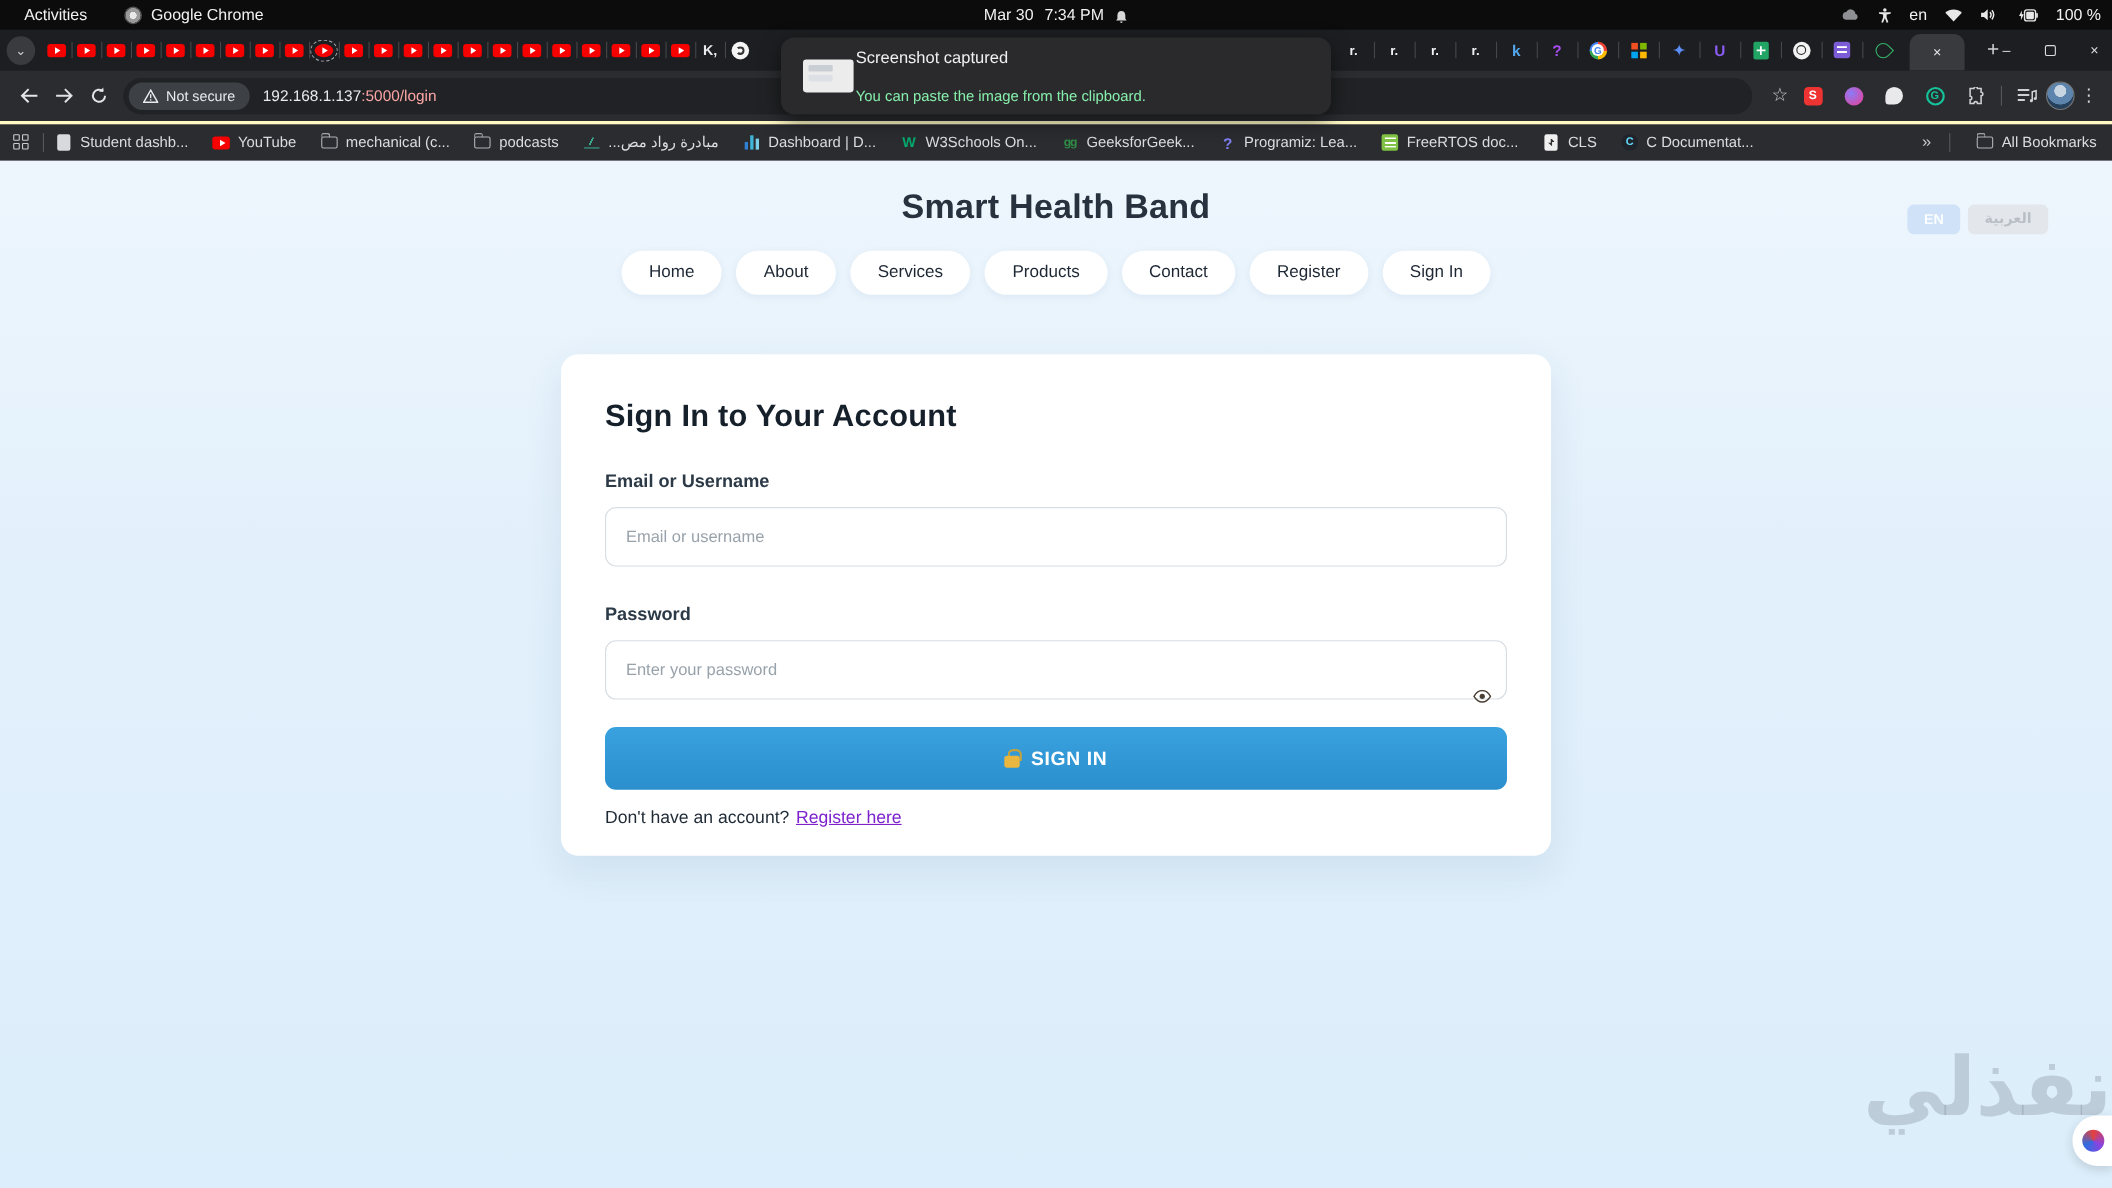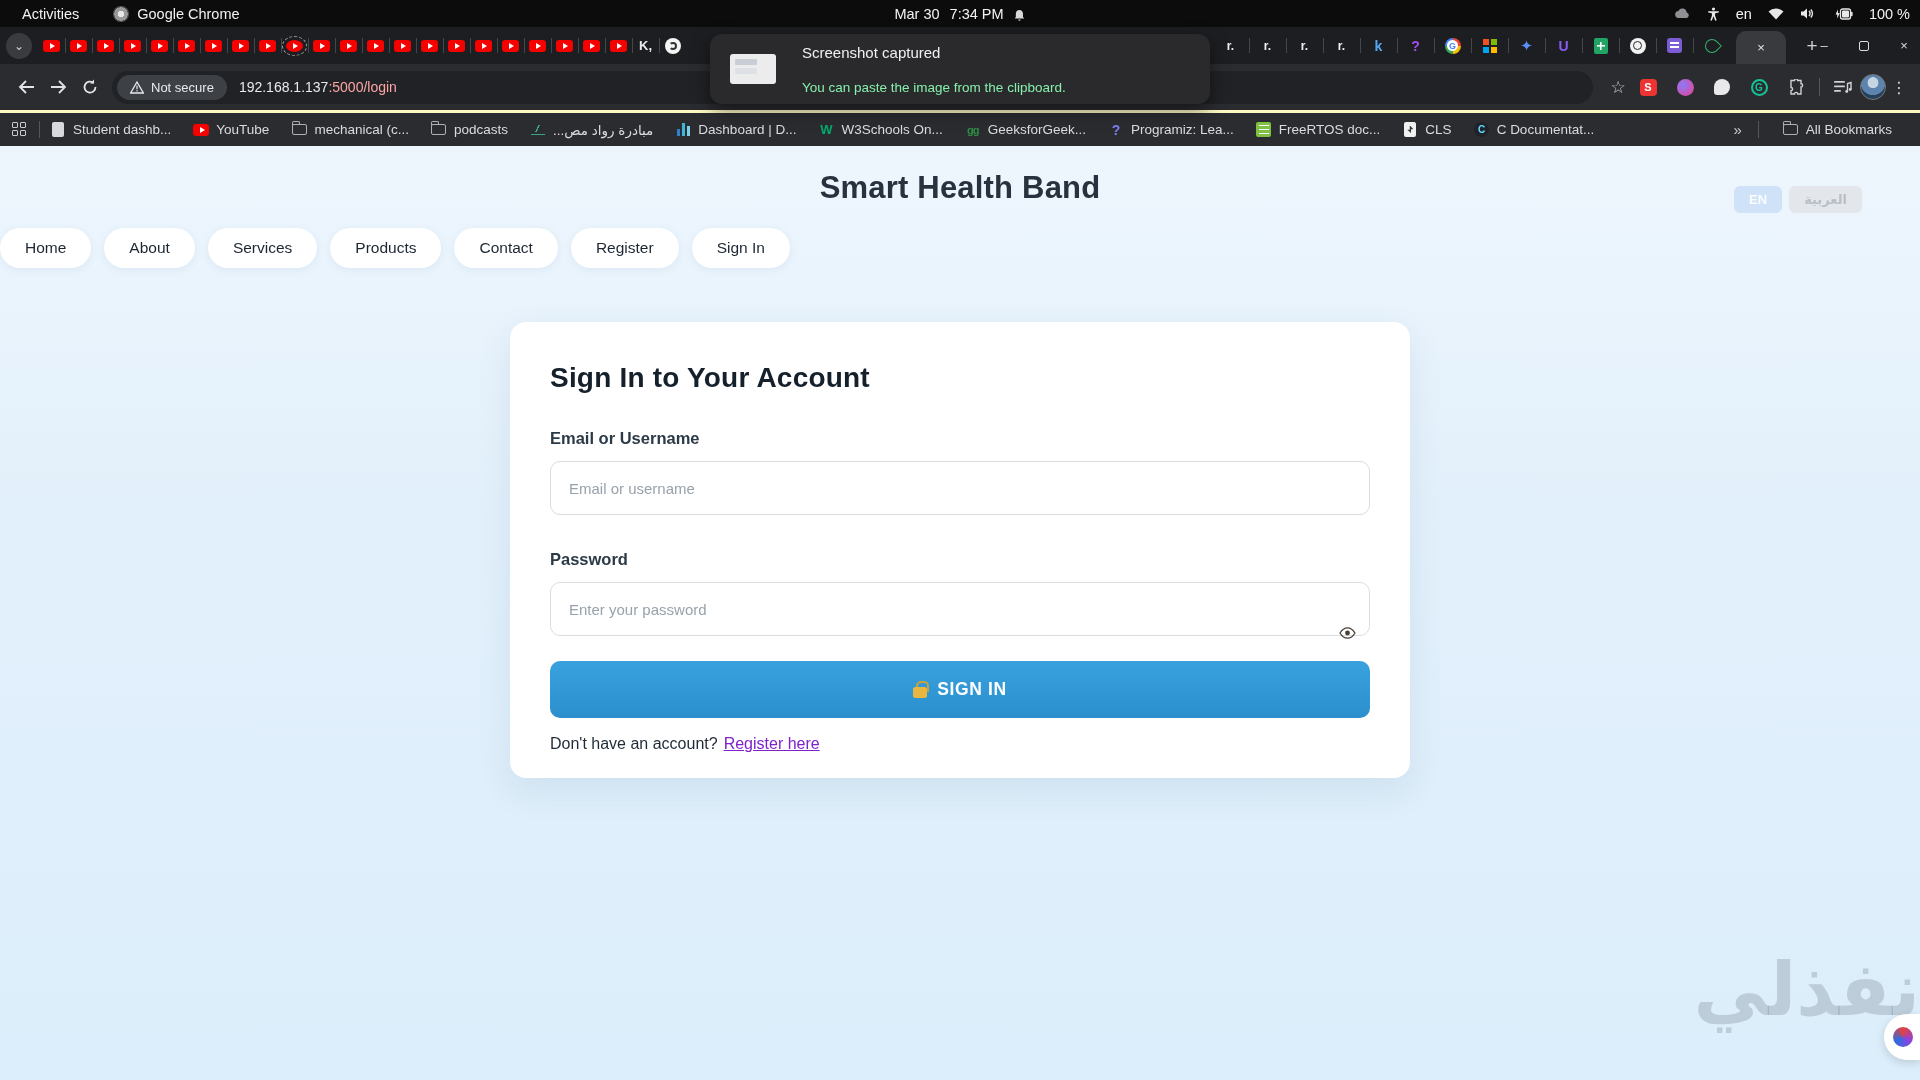--- a/index.html
+++ b/index.html
@@ -52,21 +52,21 @@
      repeating-linear-gradient(#fff 0 1.6px, transparent 1.6px 4.4px); }
   .leaf-ico { width:14px; height:14px; border:1.8px solid #35b36b; border-radius:50% 0 50% 50%; transform:rotate(45deg); }
   .active-tab { width:50px; height:33px; margin-left:6px; margin-top:4px; background:#383a3e; border-radius:10px 10px 0 0; display:flex; align-items:center; justify-content:center; }
   .active-tab .x { color:#e3e5e8; font-size:13px; }
   .newtab-btn { width:28px; height:28px; margin-left:12px; color:#cfd1d4; font-size:19px; display:flex; align-items:center; justify-content:center; border-radius:50%; }
   .win-controls { position:absolute; right:8px; top:0; height:37px; display:flex; align-items:center; gap:24px; color:#dadce0; font-size:13px; }
   .win-controls span { display:inline-flex; align-items:center; justify-content:center; width:16px; }
   .wc-restore { width:10px !important; height:10px; border:1.4px solid #dadce0; border-radius:2px; }
 
   
-  .notif { position:absolute; left:710px; top:34px; width:500px; height:70px; background:#2a2a2c; border-radius:12px; display:flex; align-items:center; gap:26px; padding:0 20px; box-shadow:0 6px 18px rgba(0,0,0,.5); z-index:30; }
+  .notif { position:absolute; left:710px; top:34px; width:500px; height:70px; background:#2a2a2c; border-radius:12px; display:flex; align-items:center; gap:2px; padding:0 20px; box-shadow:0 6px 18px rgba(0,0,0,.5); z-index:30; }
   .notif-thumb { width:46px; height:30px; background:#ececec; border-radius:3px; position:relative; flex:0 0 auto; }
   .notif-thumb::after { content:""; position:absolute; left:5px; top:5px; width:22px; height:6px; background:#c9ced4; border-radius:1px; box-shadow:0 9px 0 0 #dde1e6; }
   .notif-title { color:#f0f0f0; font-size:15px; margin-bottom:4px; }
   .notif-body { color:#86efac; font-size:13.5px;margin-top:19px; }
 
   
   .toolbar { position:absolute; left:0; top:64px; width:1920px; height:46px; background:#2b2c30; display:flex; align-items:center; padding:0 10px; }
   .nav-btn { width:32px; height:32px; display:flex; align-items:center; justify-content:center; border-radius:50%; flex:0 0 auto; }
   .nav-btn svg { display:block; }
   .omnibox { flex:1; height:33px; margin:0 10px 0 6px; background:#202225; border-radius:17px; display:flex; align-items:center; padding:0 12px 0 5px; min-width:0; }
@@ -110,21 +110,21 @@
   .ic-cdoc { width:15px; height:15px; border-radius:50%; background:#20232a; color:#61dafb; font-size:10px; font-weight:bold; display:flex; align-items:center; justify-content:center; }
   .chev2 { color:#c9cbcf; font-size:15px; margin-right:2px; }
 
   
   .page { position:absolute; left:0; top:146px; width:1920px; height:934px; background:linear-gradient(180deg,#eef6fd 0%, #e2f0fb 40%, #dceefb 100%); overflow:hidden; }
   .site-title { position:absolute; top:24px; left:0; width:100%; text-align:center; font-size:31px; font-weight:bold; color:#27323e; letter-spacing:.2px; }
   .lang-switch { position:absolute; top:40px; right:58px; display:flex; gap:7px; }
   .lang-btn { height:27px; padding:0 15px; border-radius:6px; font-size:13px; font-weight:bold; display:flex; align-items:center; }
   .lang-en { background:#cfe2f7; color:#fbfdff; }
   .lang-ar { background:#e3e6ea; color:#b9bfc6; font-family:"DejaVu Sans",sans-serif; }
-  .nav-row { position:absolute; top:82px; left:0; width:100%; display:flex; gap:13px; }
+  .nav-row { position:absolute; top:82px; left:0; width:100%; display:flex; justify-content:center; gap:13px; }
   .nav-pill { background:#ffffff; color:#1d2733; font-size:15.5px; padding:11px 25px; border-radius:22px; box-shadow:0 2px 8px rgba(40,90,140,.08); }
 
   .card { position:absolute; left:510px; top:176px; width:900px; height:456px; background:#ffffff; border-radius:16px; box-shadow:0 12px 34px rgba(50,90,130,.10); padding:40px 40px 0 40px; }
   .card h2 { font-size:28px; color:#15202b; letter-spacing:.2px; }
   .fld-label { margin-top:35px; font-size:16.5px; font-weight:bold; color:#2c3a47; }
   .fld-wrap { position:relative; margin-top:13px; }
   .fld { width:100%; height:54px; border:1px solid #d8dde2; border-radius:10px; padding:0 18px; font-size:15px; color:#333; background:#fff; outline:none; font-family:"Liberation Sans",sans-serif; }
   .fld::placeholder { color:#98a2ab; }
   .eye { position:absolute; right:14px; bottom:-4px; width:18px; height:14px; display:flex; align-items:center; justify-content:center; }
   .signin-btn { margin-top:25px; width:100%; height:57px; border:none; border-radius:10px; background:linear-gradient(180deg,#39a2de,#2b8fcd); color:#fff; font-size:17.5px; font-weight:bold; letter-spacing:.6px; display:flex; align-items:center; justify-content:center; gap:10px; font-family:"Liberation Sans",sans-serif; }
@@ -492,21 +492,21 @@
         <span class="bm-item">
           <span class="bm-ic">
             <span class="ic-cdoc">C</span>
           </span>
           <span>C Documentat...</span>
         </span>
       </span>
     <span class="bm-right">
       <span class="chev2">»</span>
       <span class="bm-sep"></span>
-      <span class="bm-item" style="margin-right:16px">
+      <span class="bm-item" style="margin-right:2px">
         <span class="bm-ic">
             <span class="folder"></span>
           </span>
         <span>All Bookmarks</span>
       </span>
     </span>
   </div>
 
   <div class="page">
     <div class="site-title">Smart Health Band</div>

